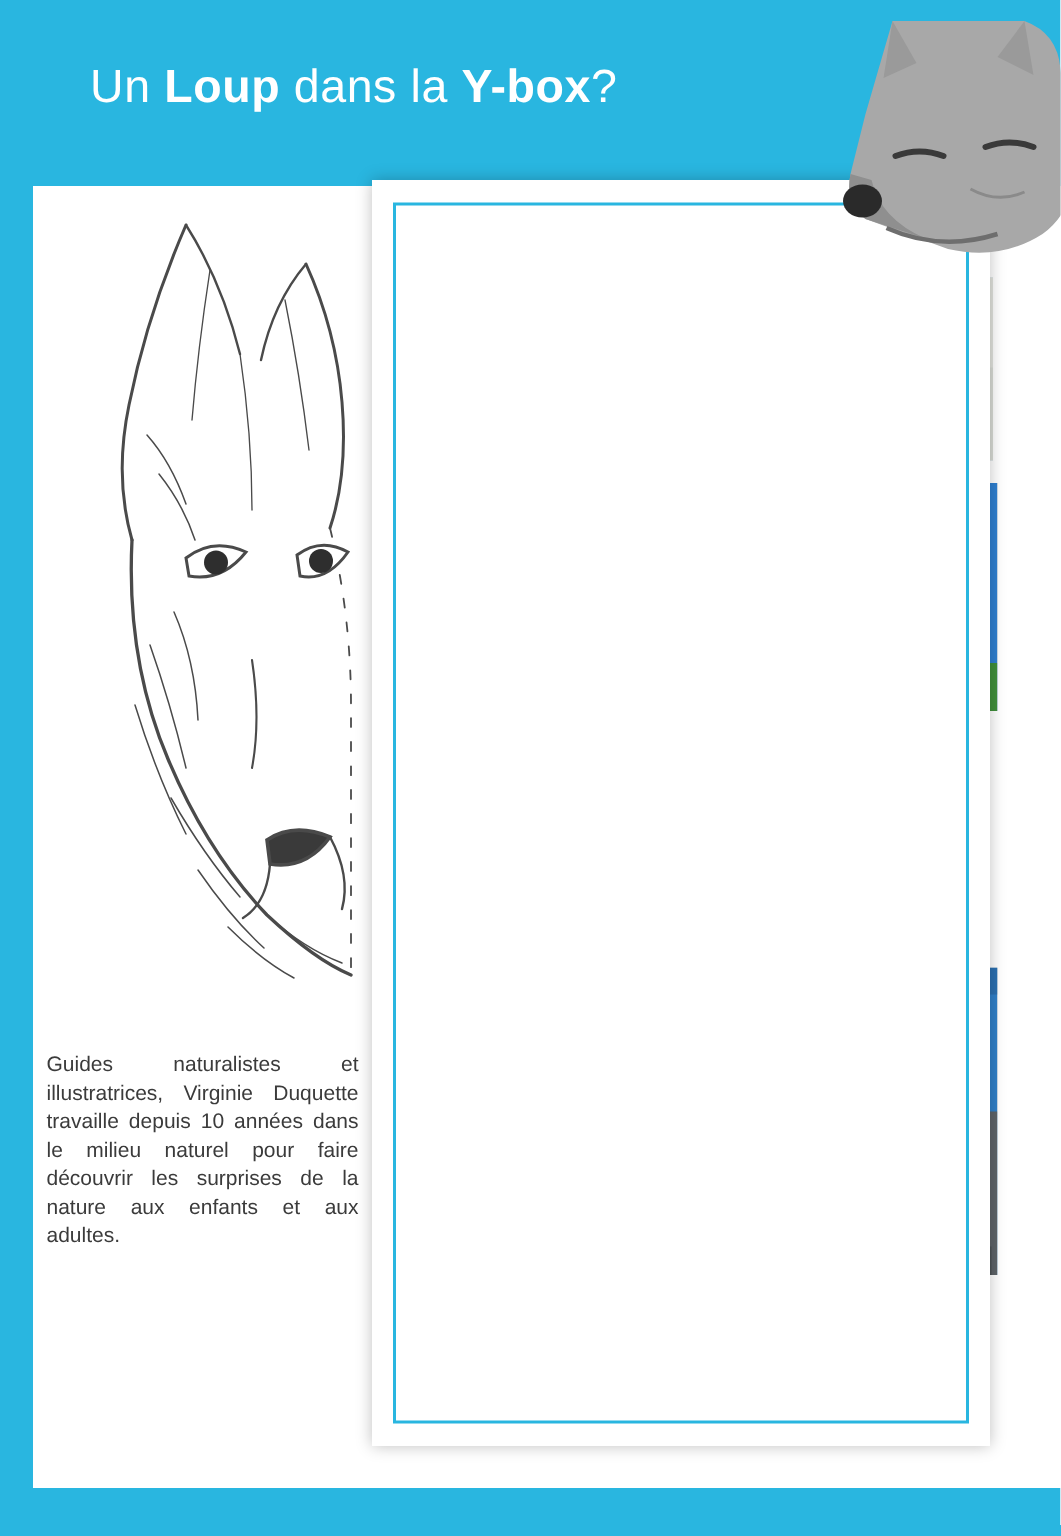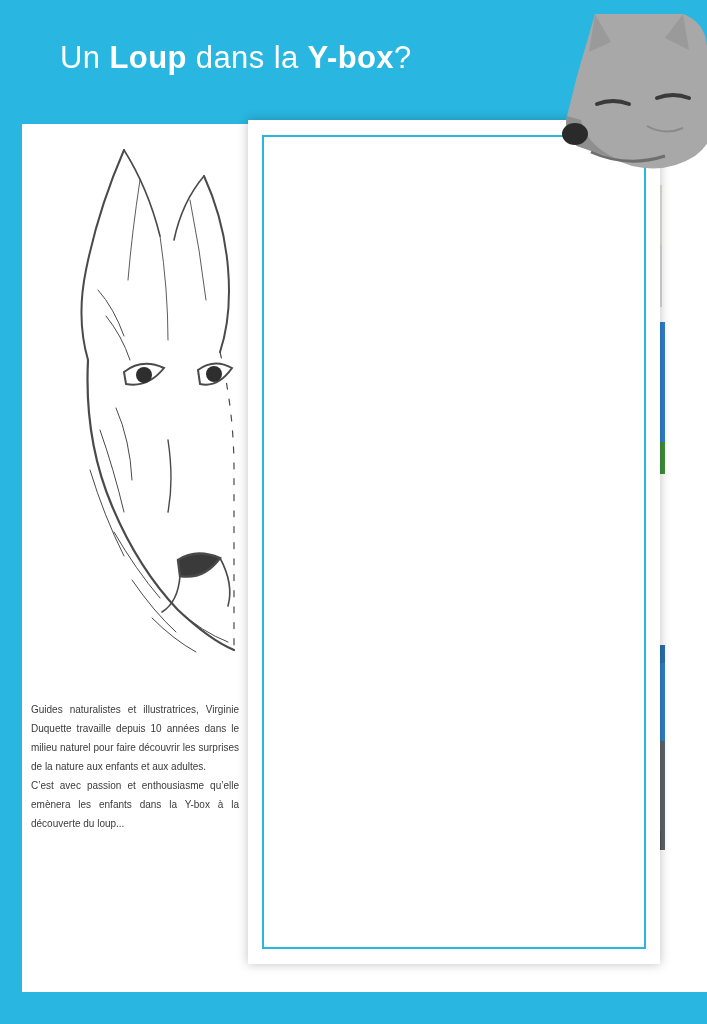--- a/index.html
+++ b/index.html
@@ -84,21 +84,21 @@
     height: 560px;
     z-index: 2;
   }
 
   
   .left-text {
     position: absolute;
     left: 31px;
     top: 700px;
     width: 208px;
-    font-size: 10px;
+    font-size: 14px;
     line-height: 19px;
     color: #3b3b3b;
     text-align: justify;
     z-index: 3;
   }
   .left-text p { margin: 0; }
 
   
   .card {
     position: absolute;
@@ -223,21 +223,20 @@
       <path d="M124 478 Q146 500 168 512" stroke-width="1"></path>
       <path d="M150 470 Q174 492 200 502" stroke-width="1"></path>
       <path d="M112 40 Q104 92 100 140" stroke-width="0.9"></path>
       <path d="M132 96 Q140 150 140 200" stroke-width="0.9"></path>
       <path d="M162 60 Q172 110 178 160" stroke-width="0.9"></path>
     </g>
   </svg>
 
   <div class="left-text">
     <p>Guides naturalistes et illustratrices, Virginie Duquette travaille depuis 10 années dans le milieu naturel pour faire découvrir les surprises de la nature aux enfants et aux adultes.</p>
-    <p>C’est avec passion et enthousiasme qu’elle emènera les enfants dans la Y-box à la découverte du loup...</p>
   </div>
 
   <div class="card">
     <div class="card-inner"></div>
   </div>
 
   <div class="para p1">
     <span>La </span><b>Y-box</b><span style="white-space: pre-line;">, boîte à pourquoi, accueille les questions des enfants et tâche d’y répondre de façon interactive et ludique.
 Espace privilégié pour la discussion et l’expérimentation.</span>
   </div>

